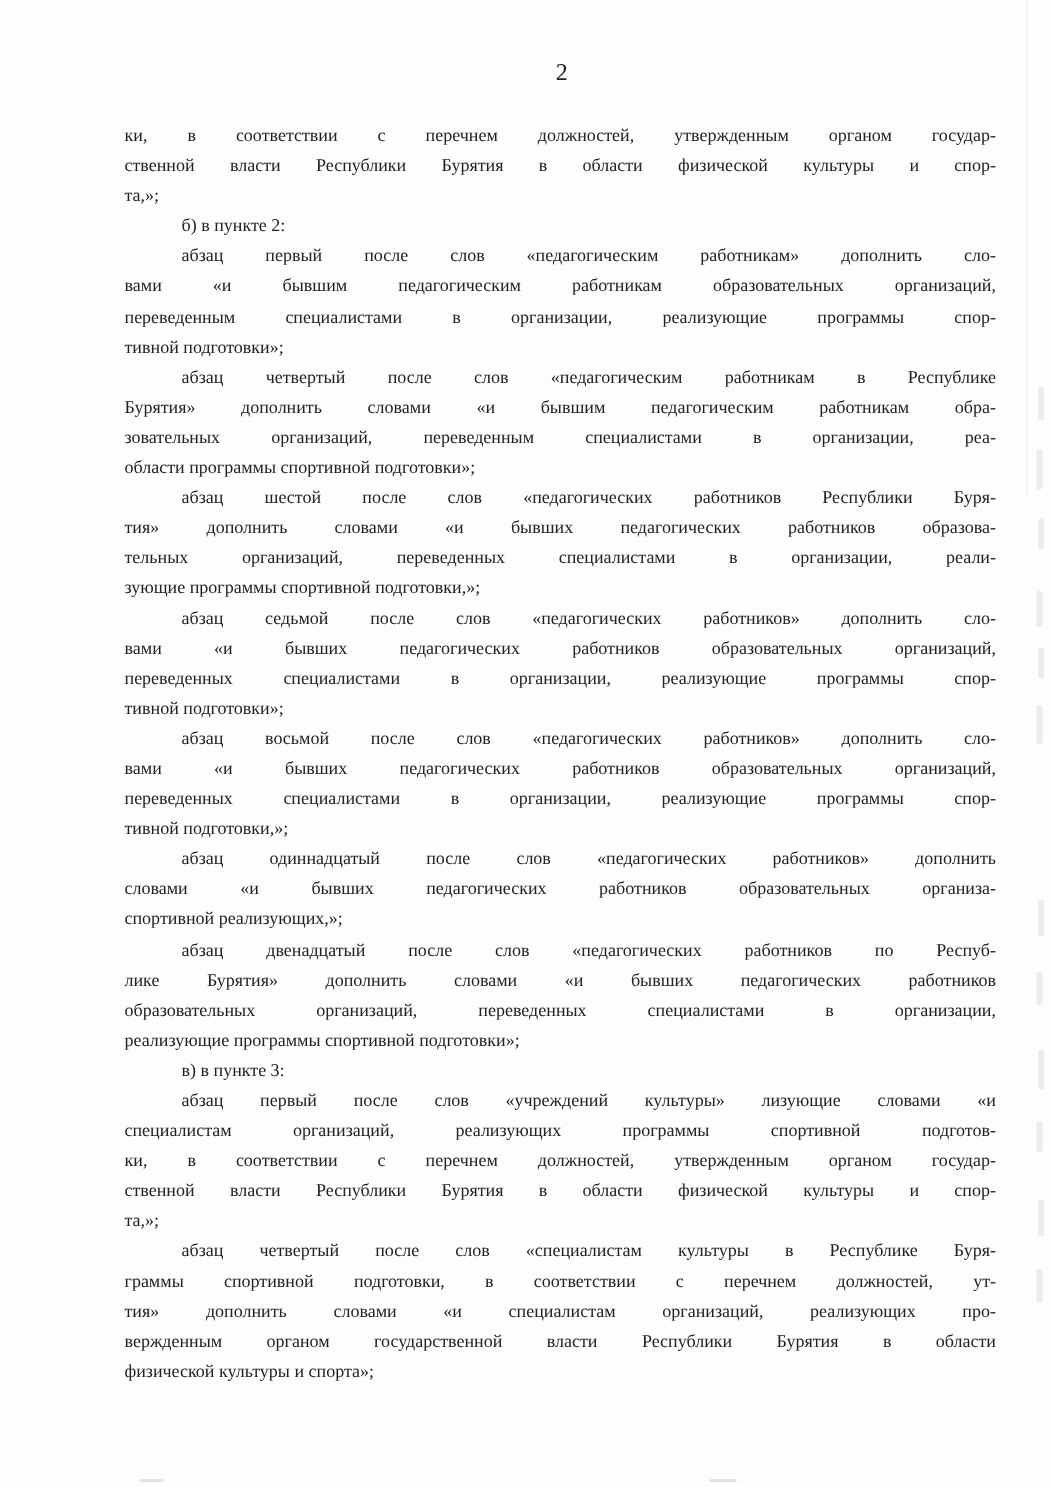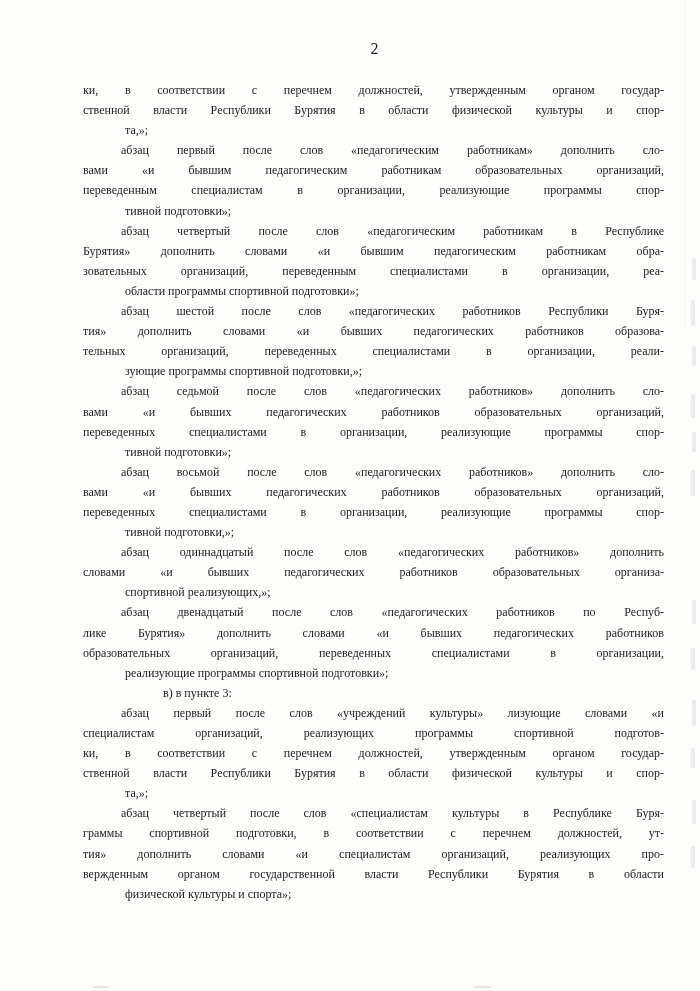--- a/index.html
+++ b/index.html
@@ -27,42 +27,43 @@
     left: 83px;
     width: 581px;
     font-size: 12px;
     line-height: 20.1px;
   }
   .line {
     text-align: justify;
     text-align-last: justify;
   }
   .line.indent { padding-left: 38px; }
-  .line.last { text-align-last: left; margin-left: 42px; }
+  .line.last { text-align-last: left; }
   .artifact {
     position: absolute;
     background: #ececec;
     border-radius: 1px;
   }
   .artifact.vline { background: #f4f4f4; }
   .artifact.bmark { background: #e3e3e3; }
 </style>
 </head>
 <body>
 
 <div class="page">
   <div class="page-number">2</div>
 
   <div class="text-body">
       <div class="line">ки, в соответствии с перечнем должностей, утвержденным органом государ-</div>
       <div class="line">ственной власти Республики Бурятия в области физической культуры и спор-</div>
       <div class="line last">та,»;</div>
+      <div class="line indent last">б) в пункте 2:</div>
       <div class="line indent">абзац первый после слов «педагогическим работникам» дополнить сло-</div>
       <div class="line">вами «и бывшим педагогическим работникам образовательных организаций,</div>
-      <div class="line">переведенным специалистам в организации, реализующие программы спор-</div>
+      <div class="line">переведенным специалистами в организации, реализующие программы спор-</div>
       <div class="line last">тивной подготовки»;</div>
       <div class="line indent">абзац четвертый после слов «педагогическим работникам в Республике</div>
       <div class="line">Бурятия» дополнить словами «и бывшим педагогическим работникам обра-</div>
       <div class="line">зовательных организаций, переведенным специалистами в организации, реа-</div>
       <div class="line last">области программы спортивной подготовки»;</div>
       <div class="line indent">абзац шестой после слов «педагогических работников Республики Буря-</div>
       <div class="line">тия» дополнить словами «и бывших педагогических работников образова-</div>
       <div class="line">тельных организаций, переведенных специалистами в организации, реали-</div>
       <div class="line last">зующие программы спортивной подготовки,»;</div>
       <div class="line indent">абзац седьмой после слов «педагогических работников» дополнить сло-</div>

